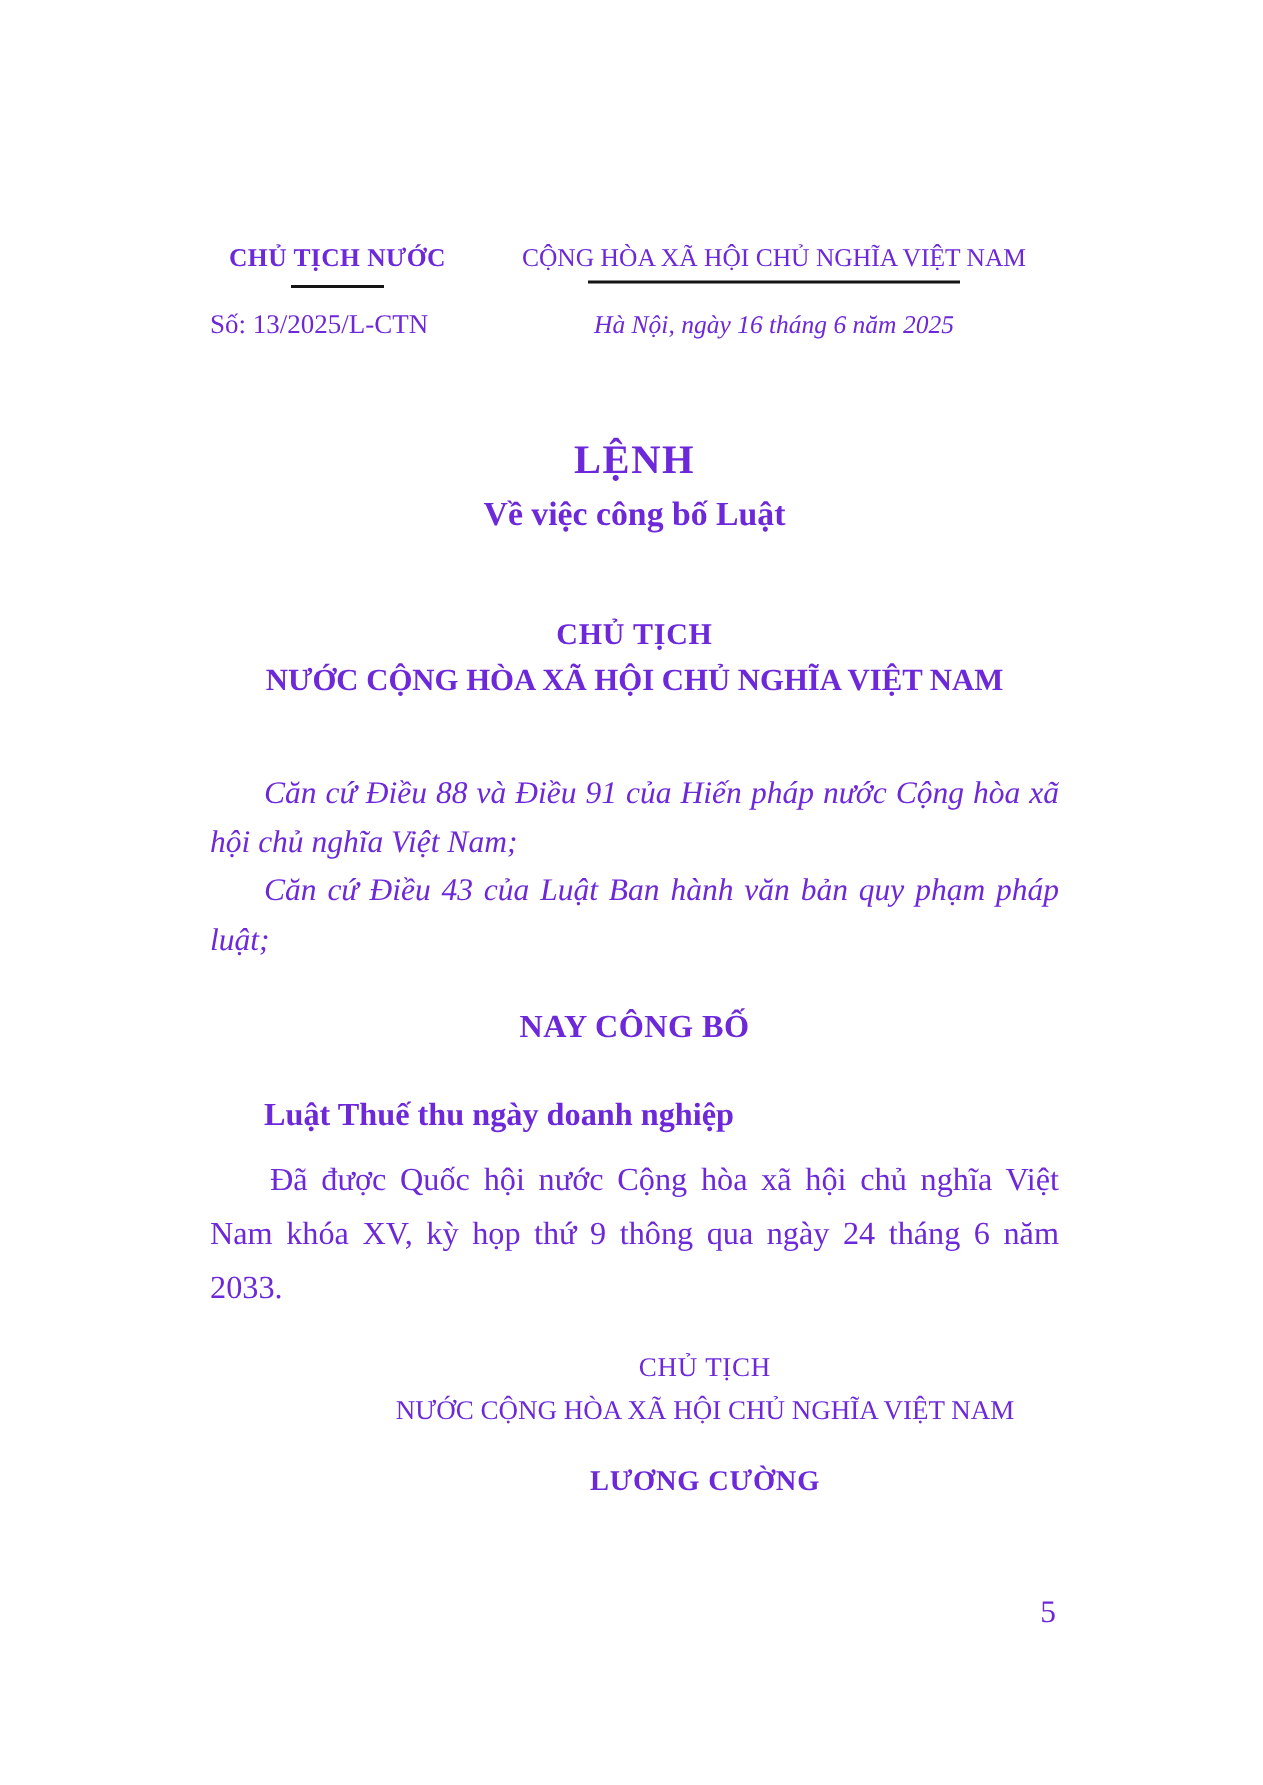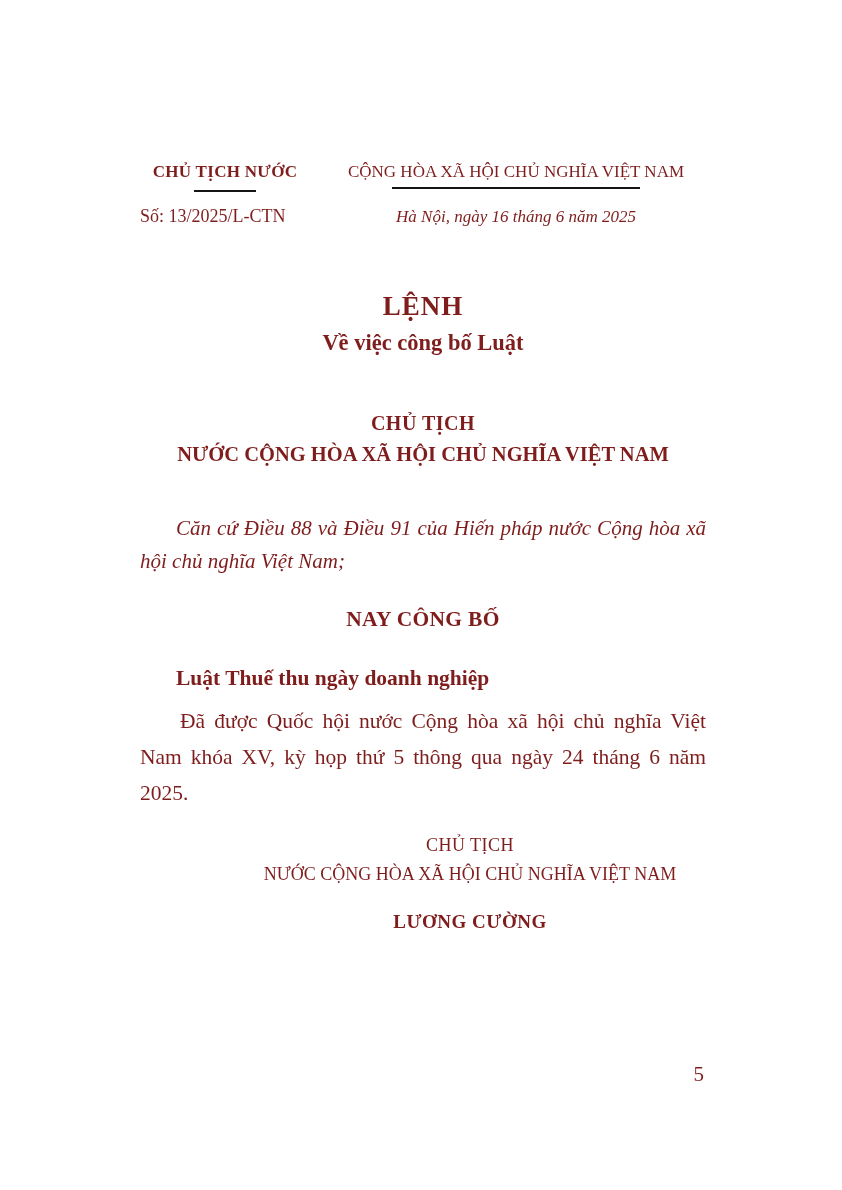--- a/index.html
+++ b/index.html
@@ -6,21 +6,21 @@
     margin: 0;
     padding: 0;
     background: #ffffff;
   }
   .page {
     position: relative;
     width: 842px;
     height: 1190px;
     background: #ffffff;
     font-family: "Liberation Serif", serif;
-    color: #7f1d1d;
+    color: #6d28d9;
     overflow: hidden;
     box-sizing: border-box;
   }
   .content {
     box-sizing: border-box;
     padding: 162px 136px 0 140px;
   }
   
   .header {
     display: flex;
@@ -194,27 +194,28 @@
       <div class="title-sub">Về việc công bố Luật</div>
     </div>
 
     <div class="authority-block">
       <div class="authority-line1">CHỦ TỊCH</div>
       <div class="authority-line2">NƯỚC CỘNG HÒA XÃ HỘI CHỦ NGHĨA VIỆT NAM</div>
     </div>
 
     <div class="preamble">
       <p>Căn cứ Điều 88 và Điều 91 của Hiến pháp nước Cộng hòa xã hội chủ nghĩa Việt Nam;</p>
+      <p>Căn cứ Điều 43 của Luật Ban hành văn bản quy phạm pháp luật;</p>
     </div>
 
     <div class="announce-heading">NAY CÔNG BỐ</div>
 
     <div class="law-title">Luật Thuế thu ngày doanh nghiệp</div>
 
-    <div class="announce-body">Đã được Quốc hội nước Cộng hòa xã hội chủ nghĩa Việt Nam khóa XV, kỳ họp thứ 5 thông qua ngày 24 tháng 6 năm 2025.</div>
+    <div class="announce-body">Đã được Quốc hội nước Cộng hòa xã hội chủ nghĩa Việt Nam khóa XV, kỳ họp thứ 9 thông qua ngày 24 tháng 6 năm 2033.</div>
 
     <div class="signature-block">
       <div class="signature-title1">CHỦ TỊCH</div>
       <div class="signature-title2">NƯỚC CỘNG HÒA XÃ HỘI CHỦ NGHĨA VIỆT NAM</div>
       <div class="signer-name">LƯƠNG CƯỜNG</div>
     </div>
 
   </div>
 
   <div class="page-number">5</div>

